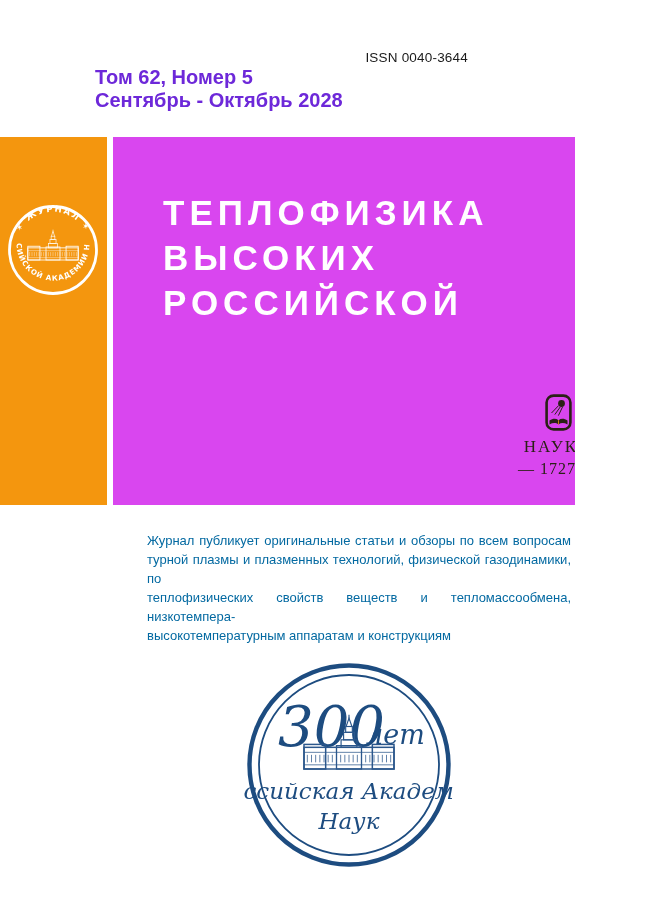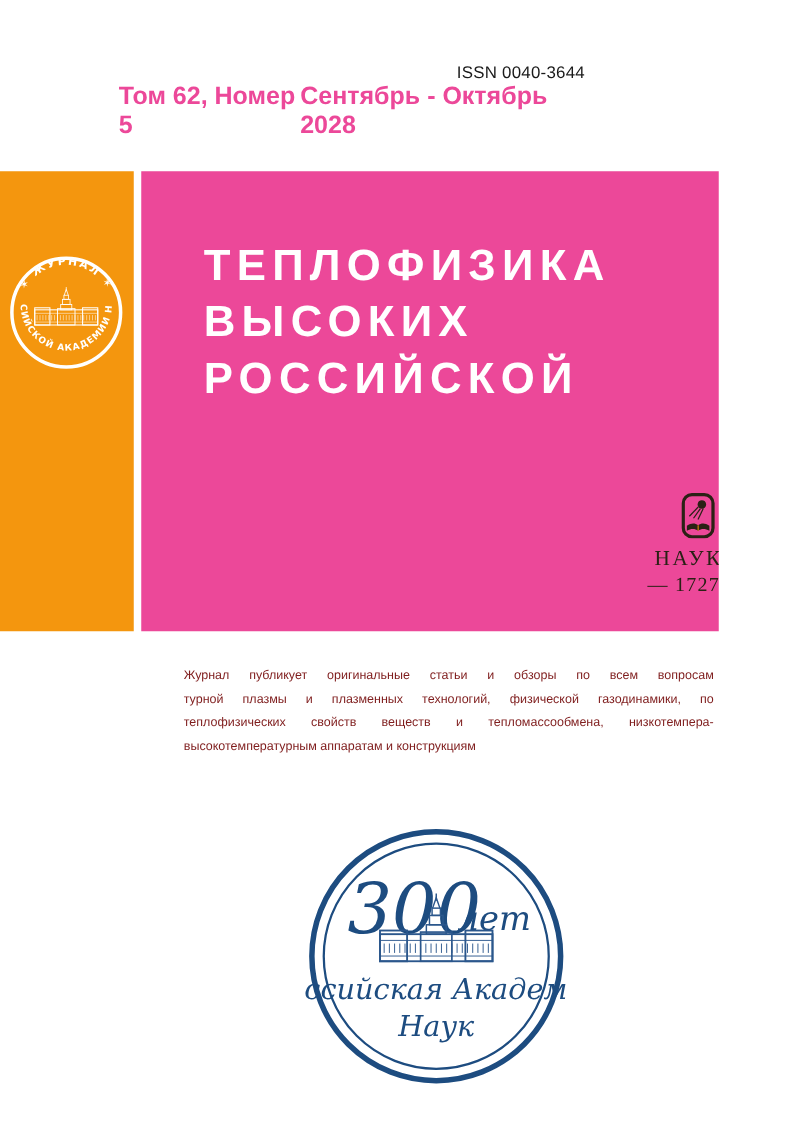--- a/index.html
+++ b/index.html
@@ -2,41 +2,41 @@
 <html><head>
 <meta charset="utf-8">
 <style>
   html,body{margin:0;padding:0;background:#ffffff;}
   #page{position:relative;width:575px;height:900px;background:#ffffff;overflow:hidden;
         font-family:"Liberation Sans",sans-serif;color:#111;}
 
   
   .issn{position:absolute;top:50px;right:107px;font-size:13.5px;letter-spacing:.2px;color:#1a1a1a;}
   .volrow{position:absolute;left:95px;right:107px;top:66px;display:flex;
-          justify-content:space-between;font-size:20px;font-weight:bold;color:#ec4899;}
+          justify-content:space-between;font-size:20px;font-weight:bold;color:#6d28d9;flex-direction:column;}
 
   
   .strip-left{position:absolute;left:0;top:137px;width:107px;height:368px;background:#F4960E;}
-  .block-main{position:absolute;left:113px;top:137px;width:534px;height:368px;background:#ec4899;}
+  .block-main{position:absolute;left:113px;top:137px;width:534px;height:368px;background:#d946ef;}
 
   .seal{position:absolute;left:3px;top:63px;}
 
   .title{position:absolute;left:50px;top:53px;color:#ffffff;font-weight:bold;
          font-size:35px;line-height:45px;letter-spacing:5px;}
 
   .nauka{position:absolute;left:400px;top:257px;width:90px;text-align:center;color:#2A2115;}
   .nauka .mark{display:block;margin:0 auto;}
   .nauka .name{font-family:"Liberation Serif",serif;font-size:17px;letter-spacing:2px;
                margin-top:6px;color:#2A2115;}
   .nauka .year{font-family:"Liberation Serif",serif;font-size:16px;letter-spacing:1px;
                margin-top:3px;color:#2A2115;}
 
   
-  .desc{position:absolute;left:147px;top:531px;width:424px;font-size:10px;line-height:19px;
-        color:#7f1d1d;}
+  .desc{position:absolute;left:147px;top:531px;width:424px;font-size:13px;line-height:19px;
+        color:#0369a1;}
   .desc .ln{width:424px;}
   .desc .j{text-align:justify;text-align-last:justify;}
 
   
   .emblem{position:absolute;left:244px;top:660px;}
 </style>
 </head>
 <body>
 
 <div id="page">

